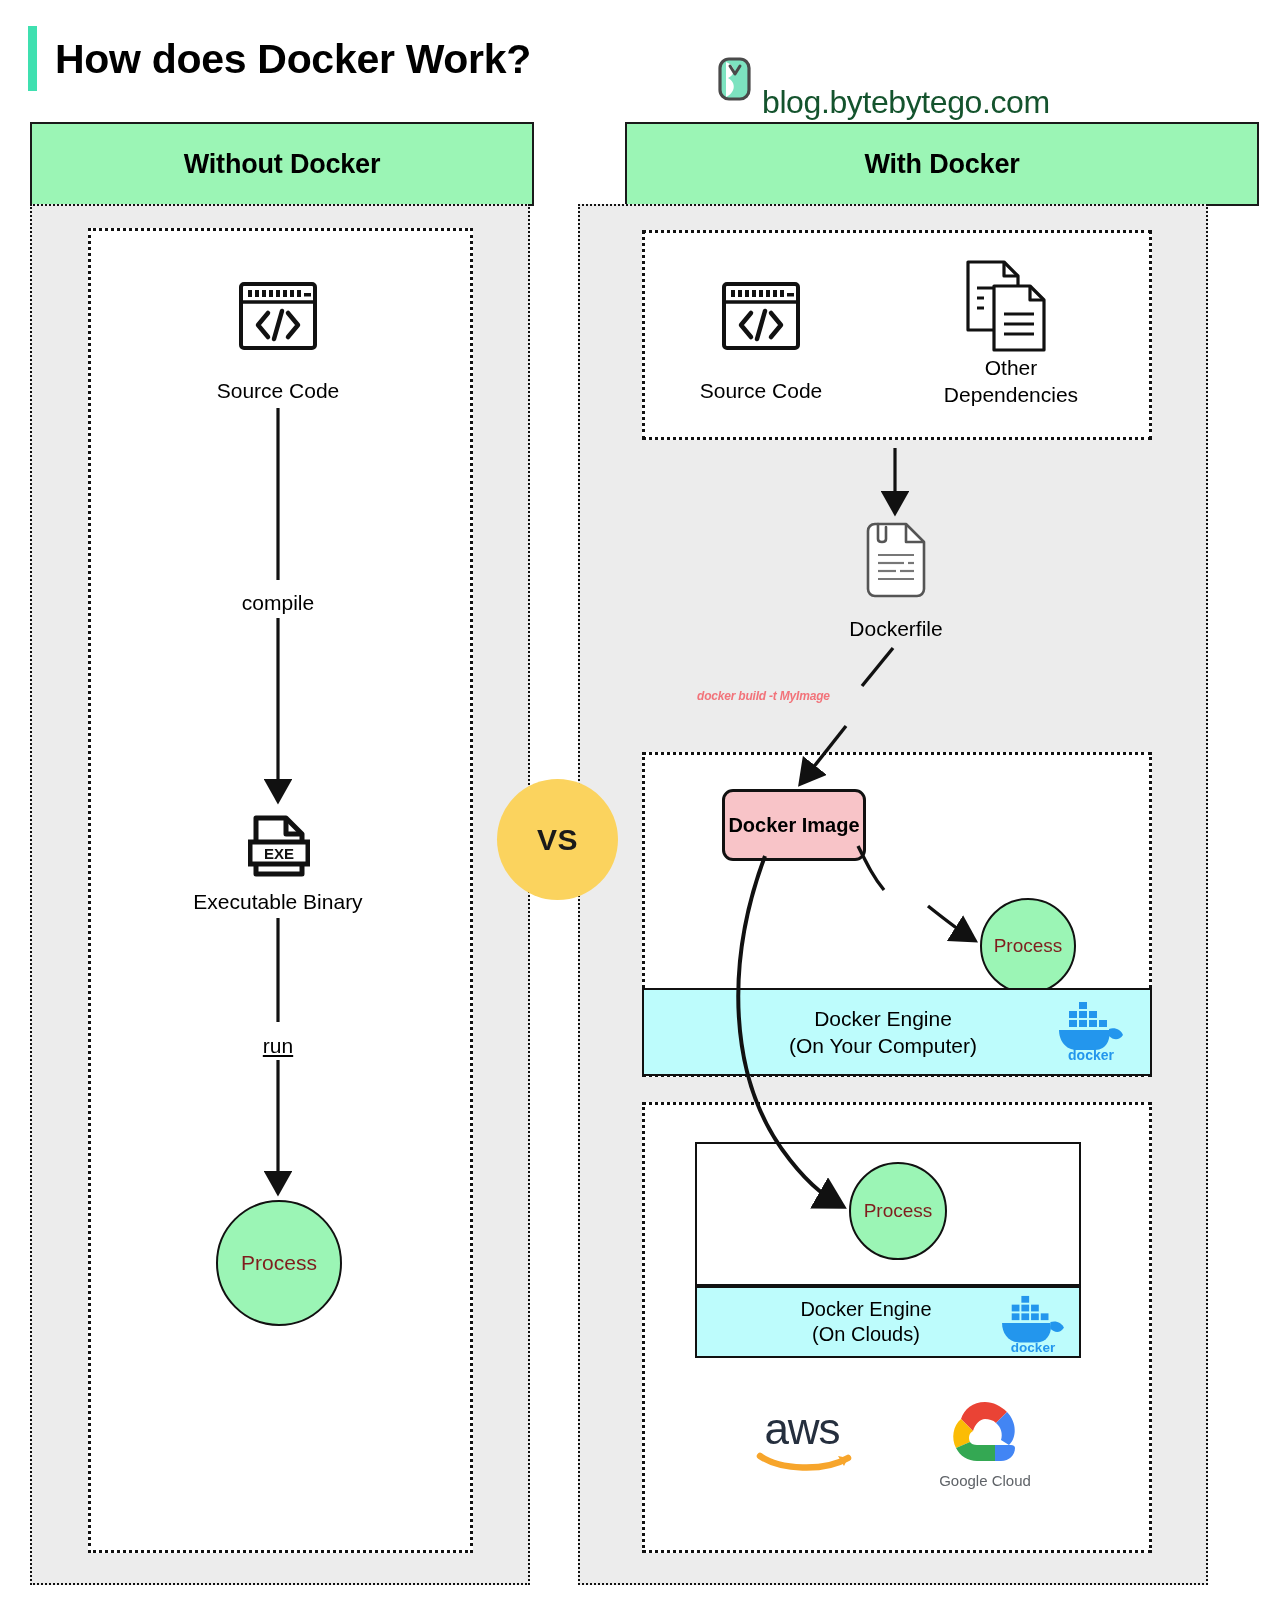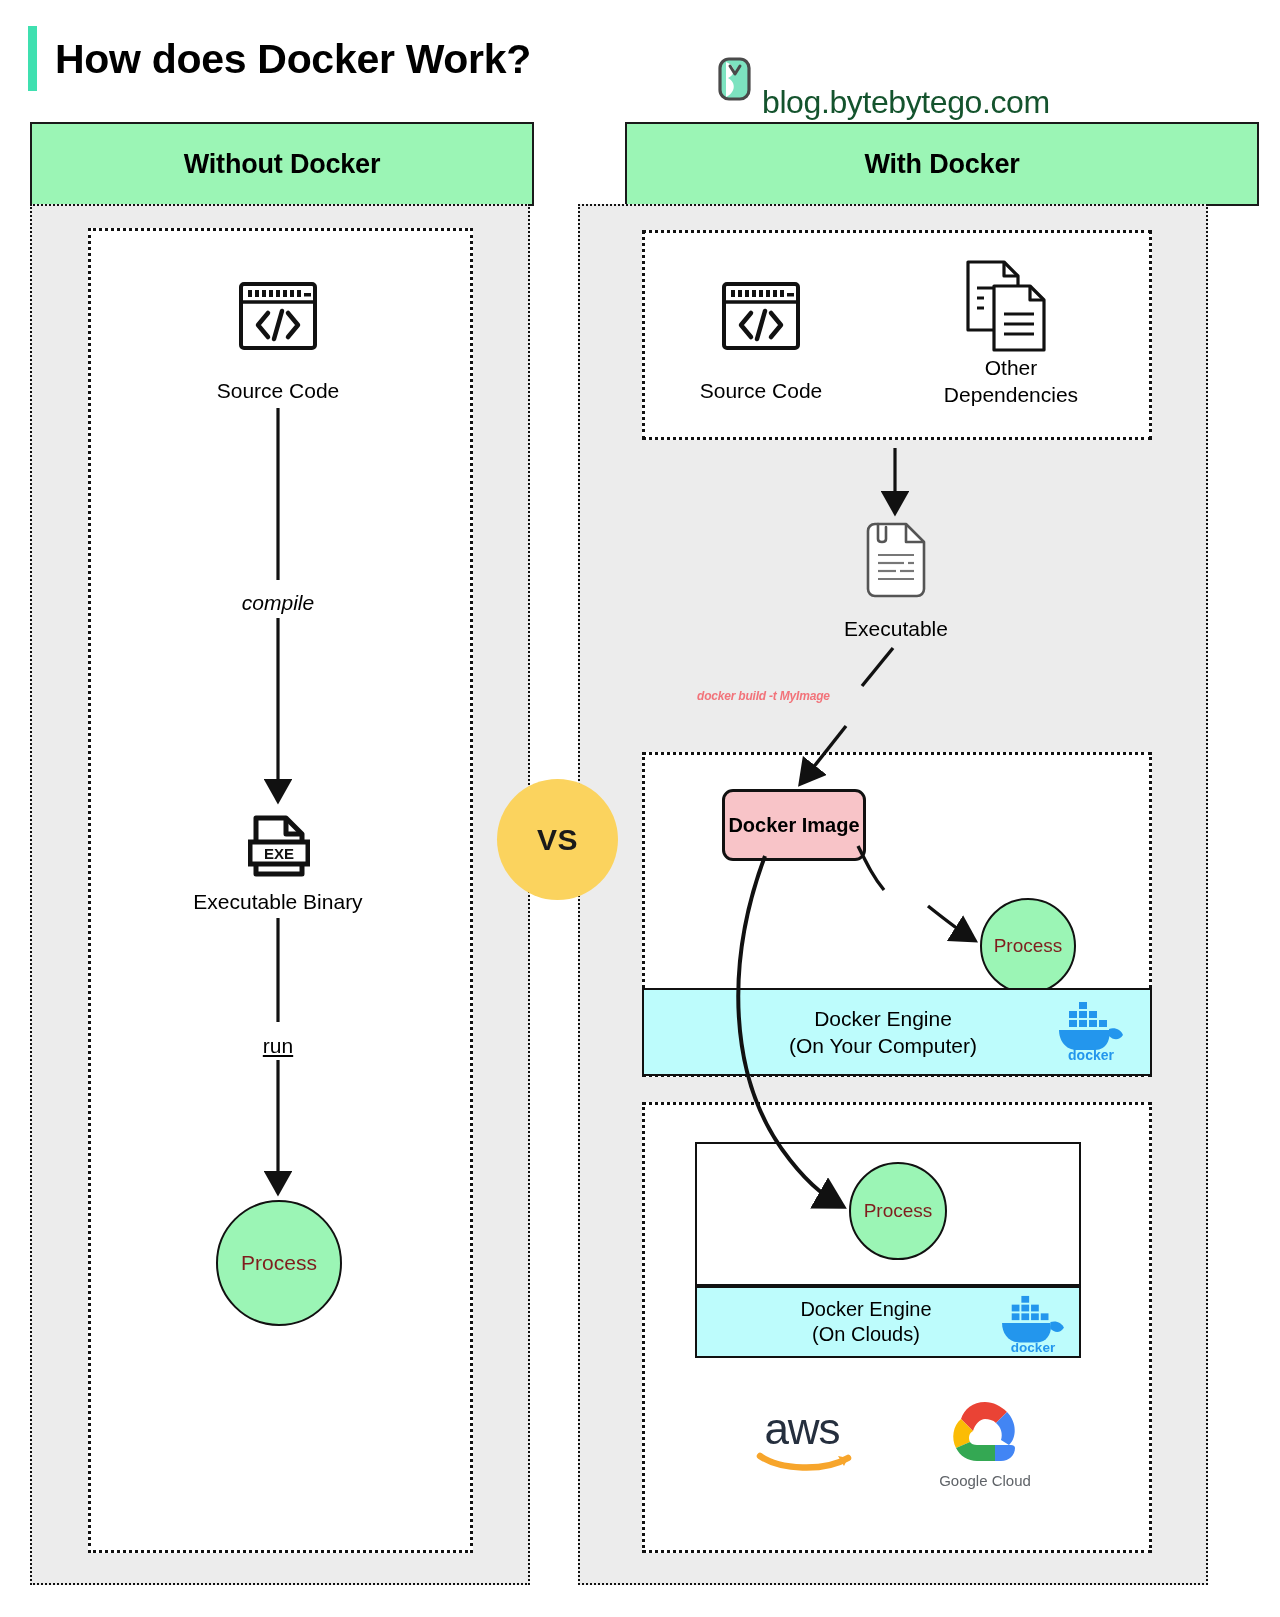--- a/index.html
+++ b/index.html
@@ -163,21 +163,21 @@
 <div class="node-label" style="left:138px;top:377px;width:280px;">Source Code</div>
 
 <svg class="icon" style="left:248px;top:813px;width:62px;height:66px;" viewBox="0 0 62 66">
   <path d="M8 5 H38 L54 21 V61 H8 Z" fill="#fff" stroke="#111" stroke-width="5" stroke-linejoin="round"></path>
   <path d="M38 5 V21 H54" fill="none" stroke="#111" stroke-width="5" stroke-linejoin="round"></path>
   <rect x="2" y="29" width="58" height="22" fill="#fff" stroke="#111" stroke-width="5"></rect>
   <text x="31" y="46" font-family="Liberation Sans, sans-serif" font-size="15" font-weight="bold" fill="#111" text-anchor="middle">EXE</text>
 </svg>
 <div class="node-label" style="left:138px;top:888px;width:280px;">Executable Binary</div>
 
-<div class="node-label" style="left:138px;top:589px;width:280px;font-style:italic;">compile</div>
+<div class="node-label" style="left:138px;top:589px;width:280px;">compile</div>
 <div class="node-label" style="left:138px;top:1032px;width:280px;text-decoration:underline;">run</div>
 
 <div class="process" id="proc-left">
   <span>Process</span>
 </div>
 
 <div class="abs col-header" id="right-header">
   <span>With Docker</span>
 </div>
 <div class="abs col-panel" id="right-panel"></div>
@@ -223,21 +223,21 @@
   <path d="M6 12 C6 8 9 5 13 5 H44 L62 23 V70 C62 74 59 77 55 77 H13 C9 77 6 74 6 70 Z" fill="#fff" stroke="#555" stroke-width="2.6" stroke-linejoin="round"></path>
   <path d="M44 5 V23 H62" fill="none" stroke="#555" stroke-width="2.6" stroke-linejoin="round"></path>
   <path d="M16 5 V20 C16 24 24 24 24 20 V8" fill="none" stroke="#555" stroke-width="2.6" stroke-linecap="round"></path>
   <line x1="16" y1="36" x2="52" y2="36" stroke="#777" stroke-width="2.2"></line>
   <line x1="16" y1="44" x2="42" y2="44" stroke="#777" stroke-width="2.2"></line>
   <line x1="46" y1="44" x2="52" y2="44" stroke="#777" stroke-width="2.2"></line>
   <line x1="16" y1="52" x2="34" y2="52" stroke="#777" stroke-width="2.2"></line>
   <line x1="38" y1="52" x2="52" y2="52" stroke="#777" stroke-width="2.2"></line>
   <line x1="16" y1="60" x2="52" y2="60" stroke="#777" stroke-width="2.2"></line>
 </svg>
-<div class="node-label" style="left:756px;top:615px;width:280px;">Executable</div>
+<div class="node-label" style="left:756px;top:615px;width:280px;">Dockerfile</div>
 
 <div class="cmd" id="cmd-build">docker build -t MyImage</div>
 <div class="cmd" id="cmd-run">docker run MyImage</div>
 
 <div class="abs inner-box" id="rb-engine-local"></div>
 
 <div class="abs" id="docker-image-box">
   <span>Docker
 Image</span>
 </div>

